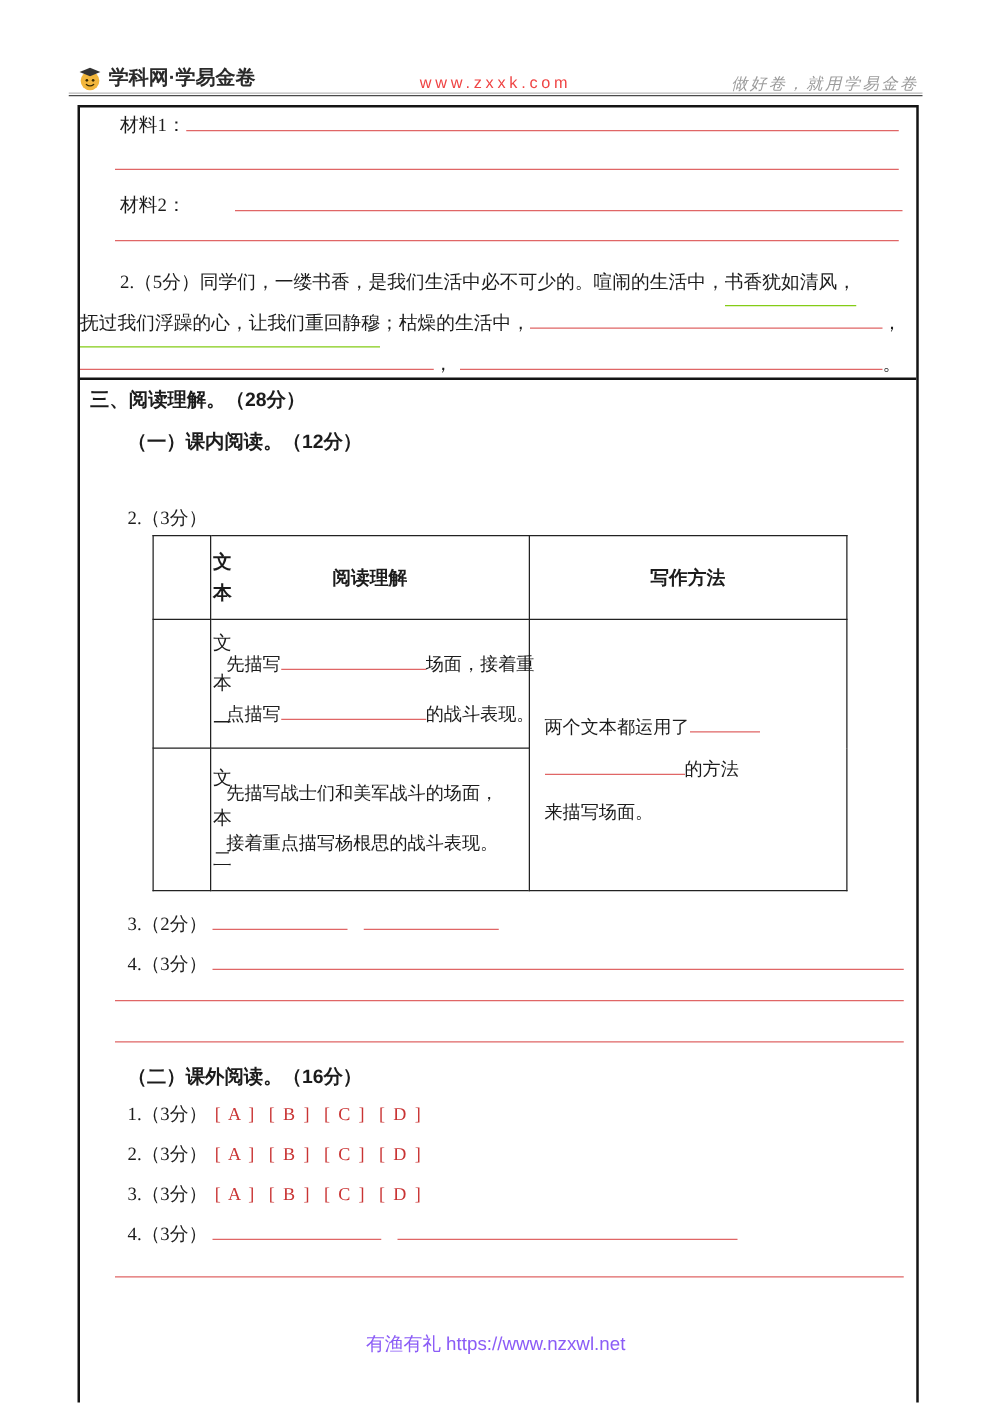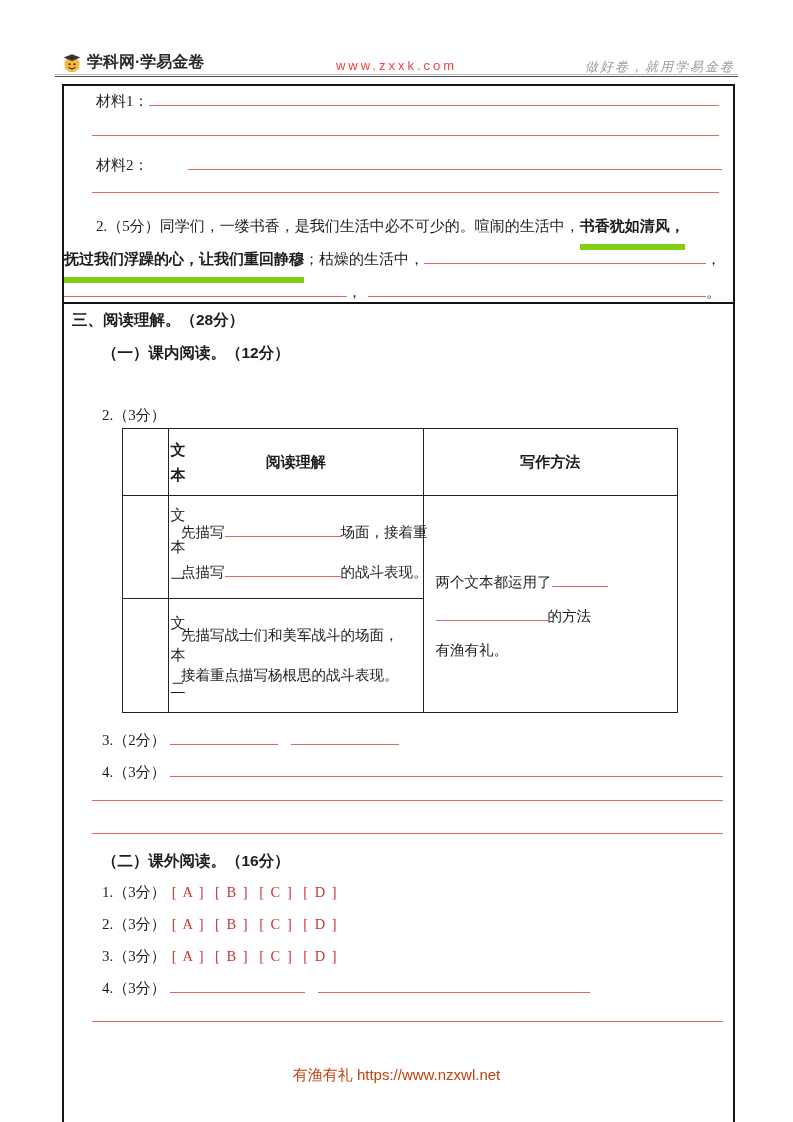--- a/index.html
+++ b/index.html
@@ -25,21 +25,21 @@
             border-top:1px solid #b9b9b9;border-bottom:1px solid #4a4a4a;}
 
   
   .box{position:absolute;left:62px;top:84px;width:673px;height:1100px;
        border:2px solid #141414;background:#fff;}
   .row{position:absolute;display:flex;align-items:baseline;font-size:15px;line-height:22px;
        white-space:nowrap;}
   .blank{display:inline-block;height:15px;border-bottom:1.5px solid var(--red);}
   .grow{flex:1 1 auto;}
   .redline{position:absolute;height:0;border-bottom:1.5px solid var(--red);}
-  .u{border-bottom:6px solid #84cc16;padding-bottom:1px;font-weight:bold;}
+  .u{border-bottom:1px solid #84cc16;padding-bottom:1px;}
   .heading{position:absolute;font-family:"Liberation Sans","DejaVu Sans",sans-serif;
            font-weight:bold;font-size:15.5px;white-space:nowrap;}
   .divider{position:absolute;left:0;right:0;top:216px;border-top:2px solid #141414;}
 
   .para{position:absolute;left:0;right:12px;top:124px;font-size:15px;}
   .para .pline{display:flex;align-items:baseline;height:33px;line-height:33px;white-space:nowrap;}
 
   .opt{color:var(--opt-red);font-size:14.5px;letter-spacing:1.5px;margin-right:10px;}
 
   
@@ -53,21 +53,21 @@
   .c2{width:310px;padding:10px 12px 0 12px;vertical-align:top;}
   .c3{width:200px;padding:24px 12px 0 12px;vertical-align:middle;line-height:34px;}
   .thead-c{text-align:center;font-weight:bold;
            font-family:"Liberation Sans","DejaVu Sans",sans-serif;font-size:15px;}
   .tline{line-height:40px;white-space:nowrap;}
   .tblank{display:inline-block;height:13px;border-bottom:1.5px solid var(--red);width:116px;}
   .mblank1{display:inline-block;height:13px;border-bottom:1.5px solid var(--red);width:56px;}
   .mblank2{display:inline-block;height:13px;border-bottom:1.5px solid var(--red);width:112px;}
 
   
-  .footer{position:absolute;left:0;right:0;top:1066px;text-align:center;color:#c2410c;
+  .footer{position:absolute;left:0;right:0;top:1066px;text-align:center;color:#8b5cf6;
           font-size:15px;font-family:"Liberation Sans","DejaVu Sans",sans-serif;}
 </style>
 </head>
 <body>
 
 <div class="page">
 
   <div class="brand">
     <svg width="20" height="20" viewBox="0 0 24 24">
       <circle cx="12" cy="14" r="9" fill="#f2b63c"></circle>
@@ -146,21 +146,21 @@
             <span>点描写</span><span class="tblank"></span><span>的战斗表现。</span>
           </div>
         </td>
         <td class="c3" rowspan="2">
           <div>
             <span>两个文本都运用了</span><span class="mblank1"></span>
           </div>
           <div>
             <span class="mblank2"></span><span>的方法</span>
           </div>
-          <div>有渔有礼。</div>
+          <div>来描写场面。</div>
         </td>
       </tr>
       <tr style="height:114px;">
         <td class="c1">
           <span class="stack tall">文本二</span>
         </td>
         <td class="c2" style="vertical-align:middle;padding-top:0;line-height:2.7;">先描写战士们和美军战斗的场面，接着重点描写杨根思的战斗表现。</td>
       </tr>
     </tbody>
       </table>

